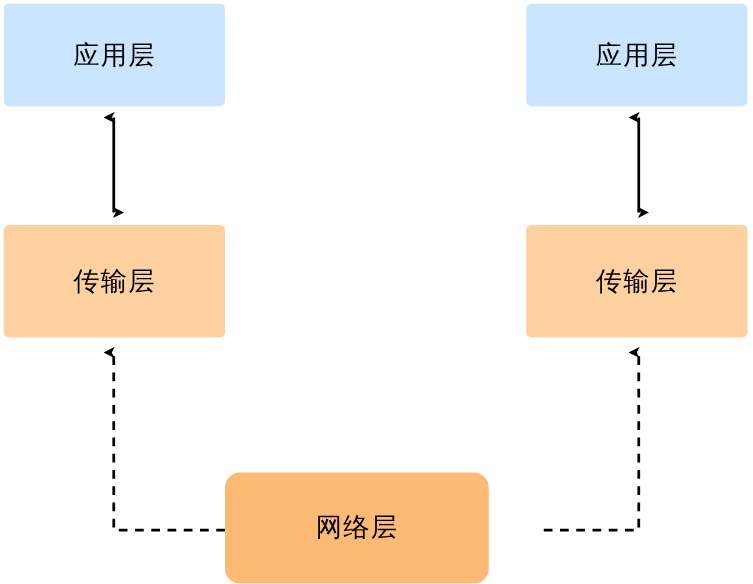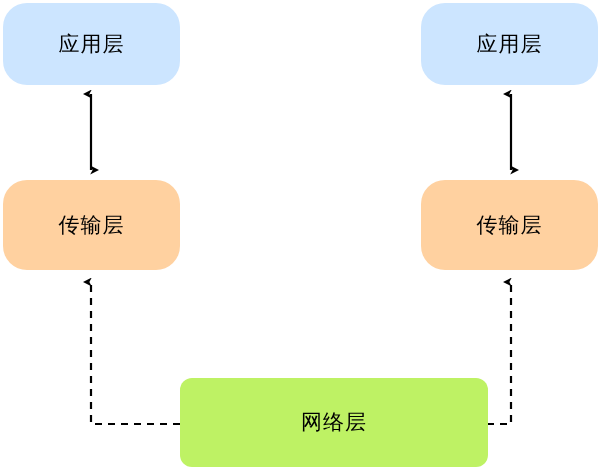--- a/index.html
+++ b/index.html
@@ -13,21 +13,21 @@
   #canvas {
     position: relative;
     width: 602px;
     height: 467px;
     background: #ffffff;
     overflow: hidden;
   }
   .node {
     position: absolute;
     box-sizing: border-box;
-    border-radius: 24px;
+    border-radius: 4px;
     display: flex;
     align-items: center;
     justify-content: center;
     color: #000000;
     font-size: 21px;
     line-height: 1;
     letter-spacing: 1px;
     white-space: nowrap;
     user-select: none;
   }
@@ -44,22 +44,22 @@
   #node-transport-left {
     left: 3px;  top: 180px; width: 177px; height: 90px;
     background: #ffd1a0;
   }
   #node-transport-right {
     left: 421px; top: 180px; width: 177px; height: 90px;
     background: #ffd1a0;
   }
   
   #node-network {
-    left: 180px; top: 378px; width: 308px; height: 89px;
-    background: #bef264;
+    left: 180px; top: 378px; width: 211px; height: 89px;
+    background: #fdba74;
     border-radius: 12px 12px 12px 12px;
   }
   
   #connectors {
     position: absolute;
     left: 0; top: 0;
     width: 602px;
     height: 467px;
     pointer-events: none;
   }

